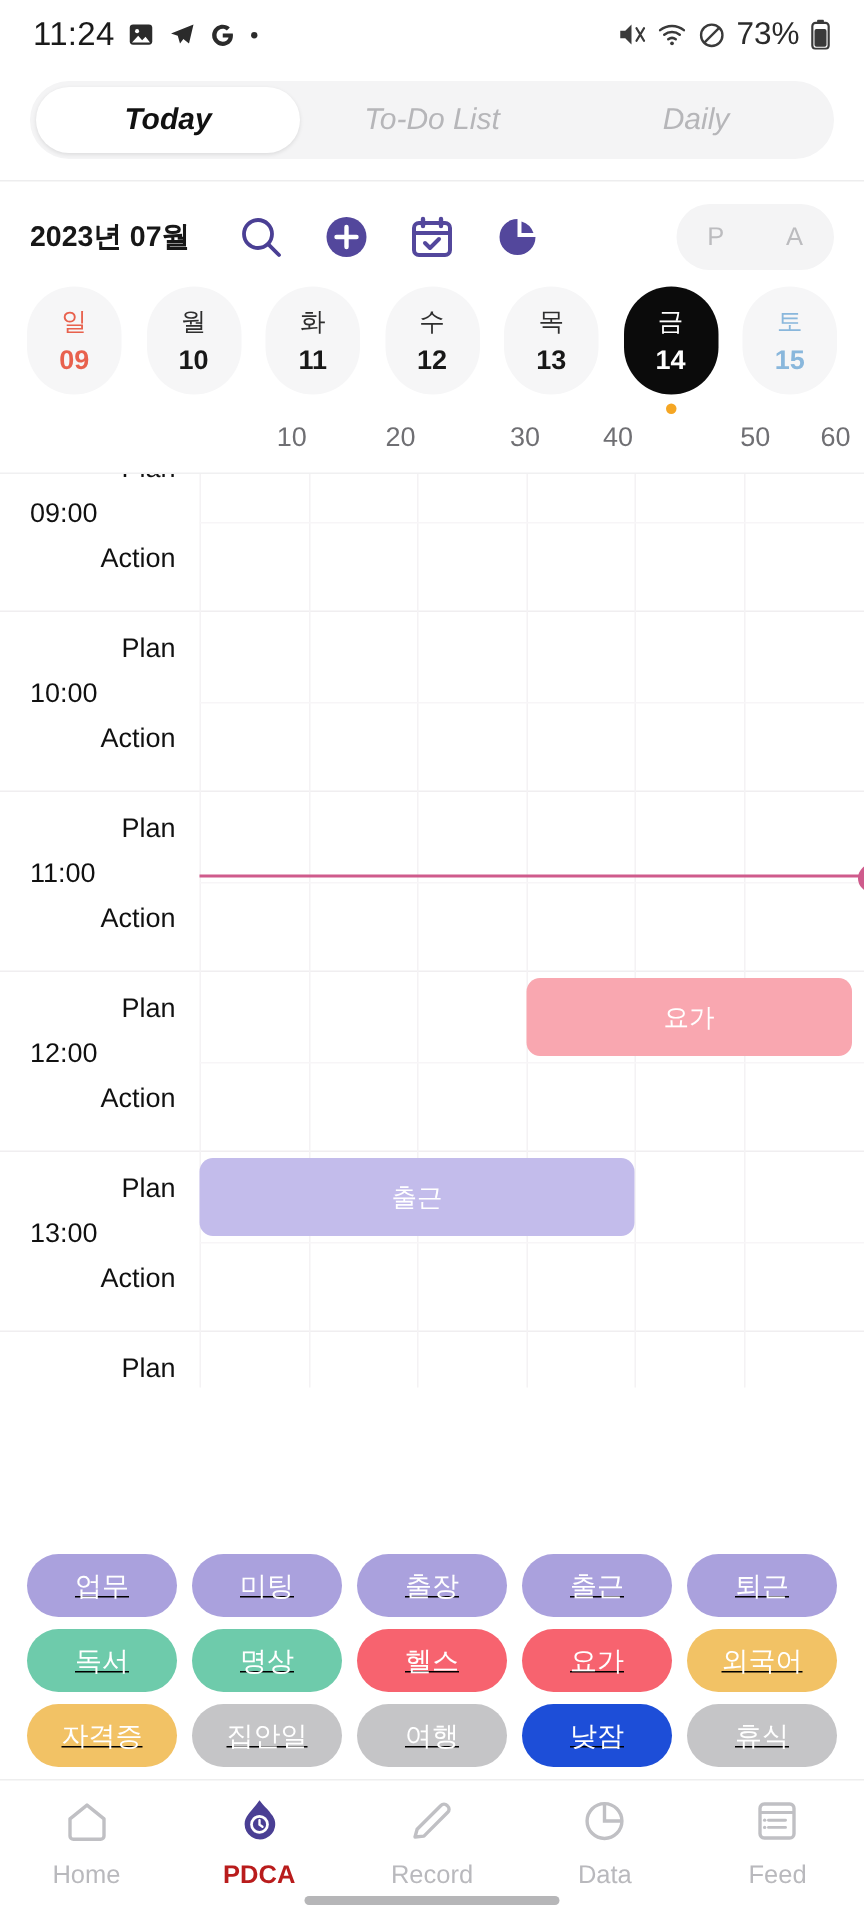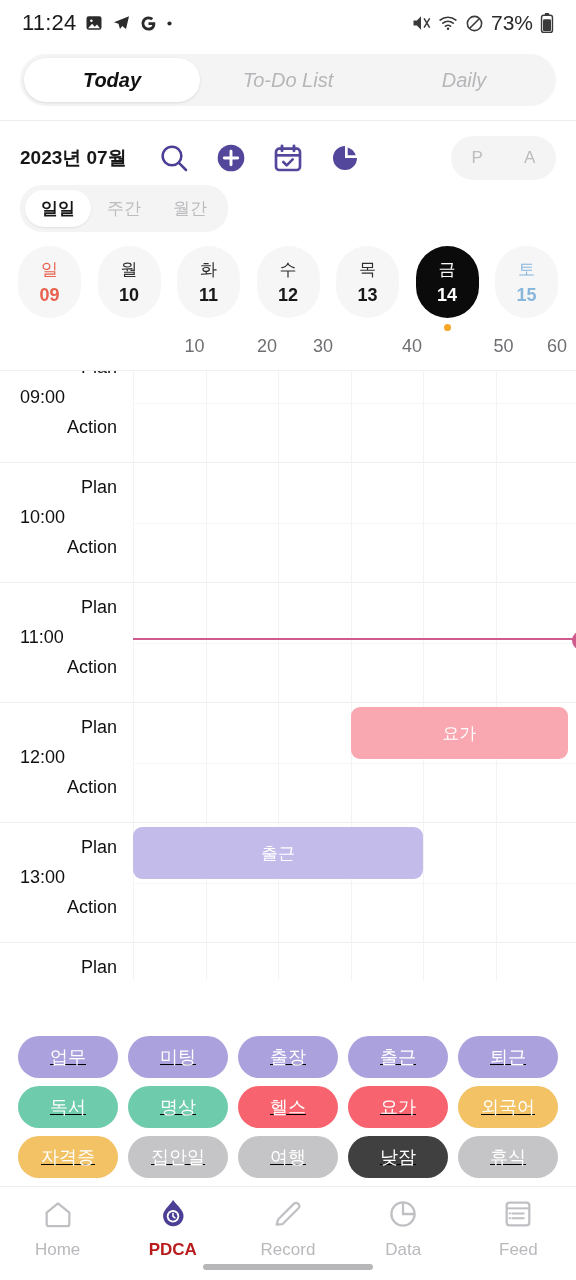--- a/index.html
+++ b/index.html
@@ -246,27 +246,20 @@
             <path d="M14 4.2A9 9 0 0120 10h-6V4.2z" fill="#53479c"></path>
           </svg>
       </div>
     </div>
     <div class="pa-toggle">
       <span>P</span>
       <span>A</span>
     </div>
   </div>
 
-  <div class="dwm-wrap">
-    <div class="dwm" id="dwm-seg">
-        <div class="seg active">일일</div>
-        <div class="seg">주간</div>
-        <div class="seg">월간</div>
-      </div>
-  </div>
 
   <div class="week" id="week-strip">
       <div class="day sun">
         <div class="dw">일</div>
         <div class="dn">09</div>
       </div>
       <div class="day">
         <div class="dw">월</div>
         <div class="dn">10</div>
       </div>
@@ -289,21 +282,21 @@
       </div>
       <div class="day sat">
         <div class="dw">토</div>
         <div class="dn">15</div>
       </div>
     </div>
 
   <div class="scale" id="minute-scale">
       <div class="tick" style="left: 194.5px;">10</div>
       <div class="tick" style="left: 267px;">20</div>
-      <div class="tick" style="left: 323px;">30</div>
+      <div class="tick" style="left: 350px;">30</div>
       <div class="tick" style="left: 412px;">40</div>
       <div class="tick" style="left: 484.5px; margin-left: 19px;">50</div>
       <div class="tick" style="left: 557px;">60</div>
     </div>
 
   <div class="tl-viewport">
     <div class="tl-inner" id="timeline">
         <div class="hourblock">
           <div class="labcol">
             <div class="lab-plan">Plan</div>
@@ -416,21 +409,21 @@
         <div class="chip" style="background: rgb(110, 203, 171);">독서</div>
         <div class="chip" style="background: rgb(110, 203, 171);">명상</div>
         <div class="chip" style="background: rgb(247, 99, 111);">헬스</div>
         <div class="chip" style="background: rgb(247, 99, 111);">요가</div>
         <div class="chip" style="background: rgb(242, 194, 101);">외국어</div>
       </div>
       <div class="chiprow">
         <div class="chip" style="background: rgb(242, 194, 101);">자격증</div>
         <div class="chip" style="background: rgb(197, 197, 199);">집안일</div>
         <div class="chip" style="background: rgb(197, 197, 199);">여행</div>
-        <div class="chip" style="background: #404040;">낮잠</div>
+        <div class="chip" style="background: #1d4ed8;">낮잠</div>
         <div class="chip" style="background: rgb(197, 197, 199);">휴식</div>
       </div>
     </div>
 
   <div class="bottomnav" id="bottomnav">
     <div class="nav">
         <span><svg width="34" height="34" viewBox="0 0 24 24">
             <path d="M4 11l8-6.5 8 6.5v8a1.6 1.6 0 01-1.6 1.6H5.6A1.6 1.6 0 014 19z" fill="none" stroke="#c0c0c4" stroke-width="1.6" stroke-linejoin="round"></path>
           </svg></span>
         <span>Home</span>

